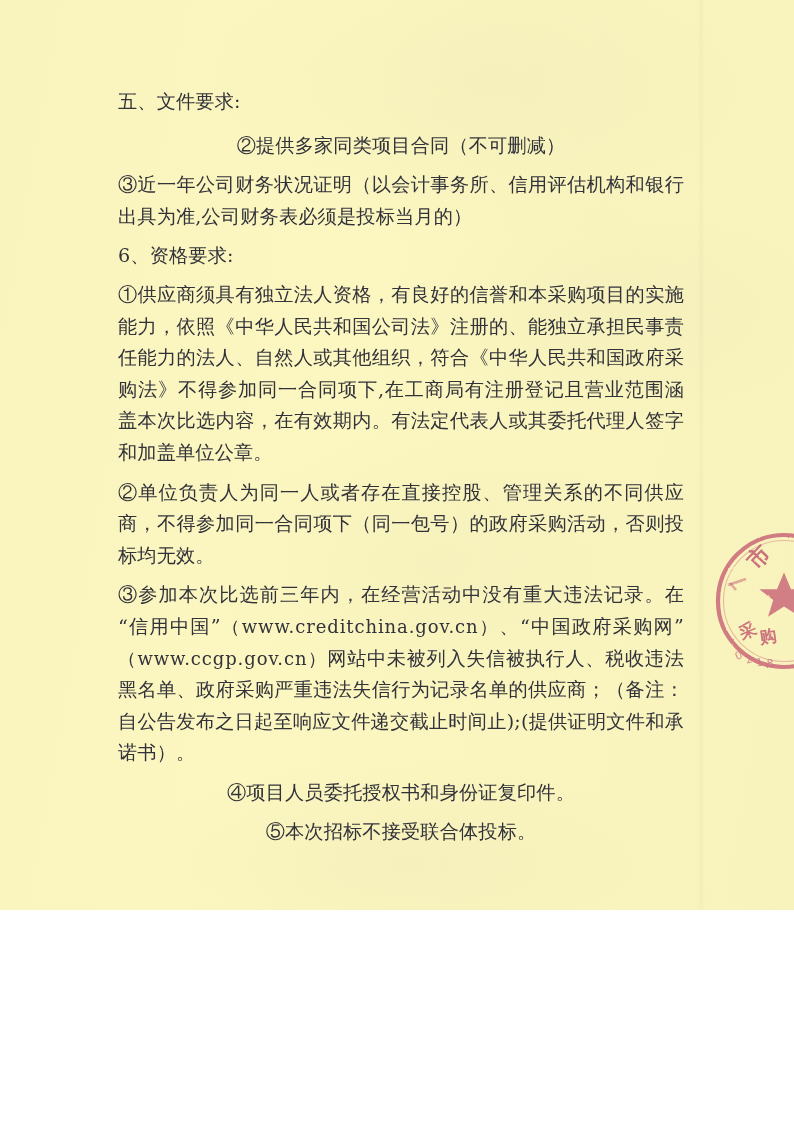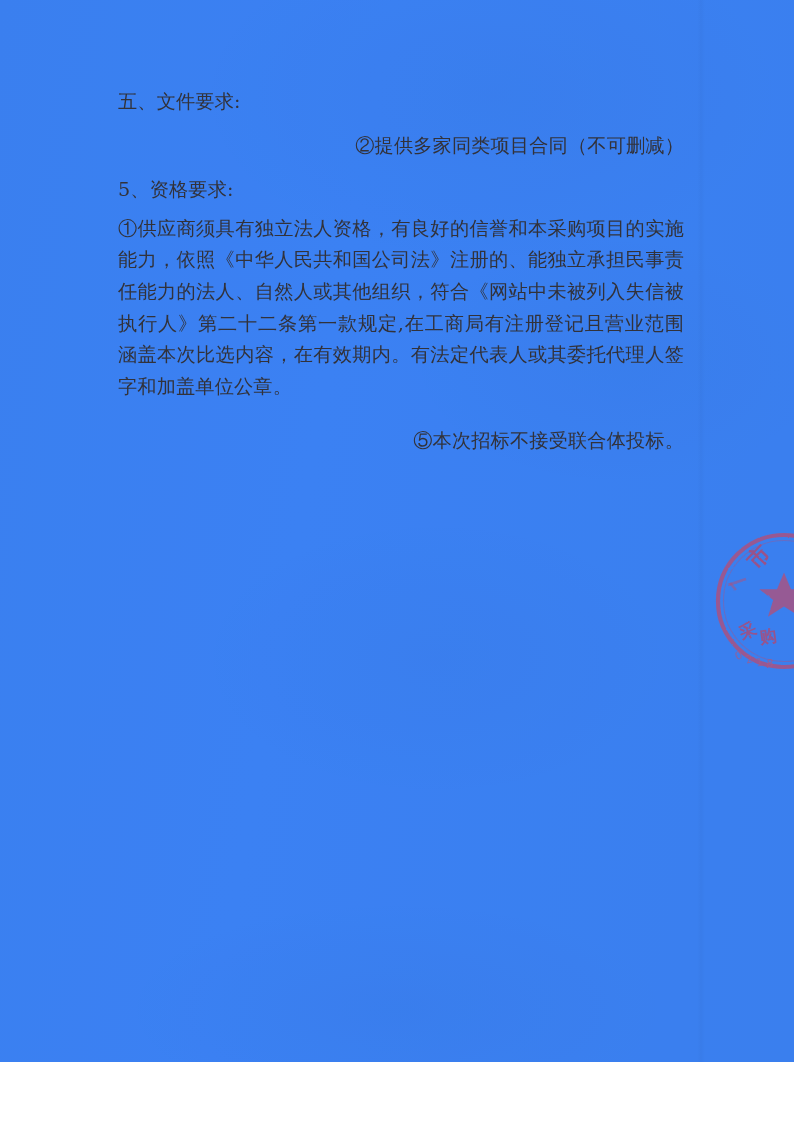--- a/index.html
+++ b/index.html
@@ -5,24 +5,24 @@
 <style>
   html, body {
     margin: 0;
     padding: 0;
     background: #ffffff;
   }
 
   #page {
     position: relative;
     width: 794px;
-    height: 1062px;
+    height: 910px;
     margin: 0;
     overflow: hidden;
-    background: #3b82f6;
+    background: #fef9c3;
     font-family: "DejaVu Serif", "Liberation Serif", serif;
     color: #2b2b30;
   }
 
   
   #scan-texture {
     position: absolute;
     inset: 0;
     pointer-events: none;
     background:
@@ -60,21 +60,21 @@
     text-justify: inter-ideograph;
     letter-spacing: 0.15px;
     color: #32323a;
   }
 
   .para.heading {
     margin-bottom: 7px;
   }
 
   .para.tight {
-    text-align: right;
+    text-align: center;
   }
 
   .gap-sm { height: 5px; }
 
   
   .latin {
     font-family: "DejaVu Serif", "Liberation Serif", serif;
     letter-spacing: 0.9px;
     font-size: 18px;
   }
@@ -109,35 +109,39 @@
     <p class="para heading">五、文件要求:</p>
 
 
 
     <div class="gap-sm"></div>
 
     <p class="para tight">②提供多家同类项目合同（不可删减）</p>
 
     <div class="gap-sm"></div>
 
+    <p class="para">③近一年公司财务状况证明（以会计事务所、信用评估机构和银行出具为准,公司财务表必须是投标当月的）</p>
 
     <div class="gap-sm"></div>
 
-    <p class="para heading">5、资格要求:</p>
+    <p class="para heading">6、资格要求:</p>
 
-    <p class="para">①供应商须具有独立法人资格，有良好的信誉和本采购项目的实施能力，依照《中华人民共和国公司法》注册的、能独立承担民事责任能力的法人、自然人或其他组织，符合《网站中未被列入失信被执行人》第二十二条第一款规定,在工商局有注册登记且营业范围涵盖本次比选内容，在有效期内。有法定代表人或其委托代理人签字和加盖单位公章。</p>
+    <p class="para">①供应商须具有独立法人资格，有良好的信誉和本采购项目的实施能力，依照《中华人民共和国公司法》注册的、能独立承担民事责任能力的法人、自然人或其他组织，符合《中华人民共和国政府采购法》不得参加同一合同项下,在工商局有注册登记且营业范围涵盖本次比选内容，在有效期内。有法定代表人或其委托代理人签字和加盖单位公章。</p>
 
     <div class="gap-sm"></div>
 
+    <p class="para">②单位负责人为同一人或者存在直接控股、管理关系的不同供应商，不得参加同一合同项下（同一包号）的政府采购活动，否则投标均无效。</p>
 
     <div class="gap-sm"></div>
 
+    <p class="para"><span>③参加本次比选前三年内，在经营活动中没有重大违法记录。在“信用中国”</span><span class="latin">（www.creditchina.gov.cn）</span><span>、“中国政府采购网”</span><span class="latin">（www.ccgp.gov.cn）</span><span>网站中未被列入失信被执行人、税收违法黑名单、政府采购严重违法失信行为记录名单的供应商；（备注：自公告发布之日起至响应文件递交截止时间止);(提供证明文件和承诺书）。</span></p>
 
     <div class="gap-sm"></div>
 
+    <p class="para tight">④项目人员委托授权书和身份证复印件。</p>
 
     <div class="gap-sm"></div>
 
     <p class="para tight">⑤本次招标不接受联合体投标。</p>
 
   </div>
 
   <div id="seal">
     <svg viewBox="0 0 150 150" xmlns="http://www.w3.org/2000/svg" aria-hidden="true">
       <defs>

